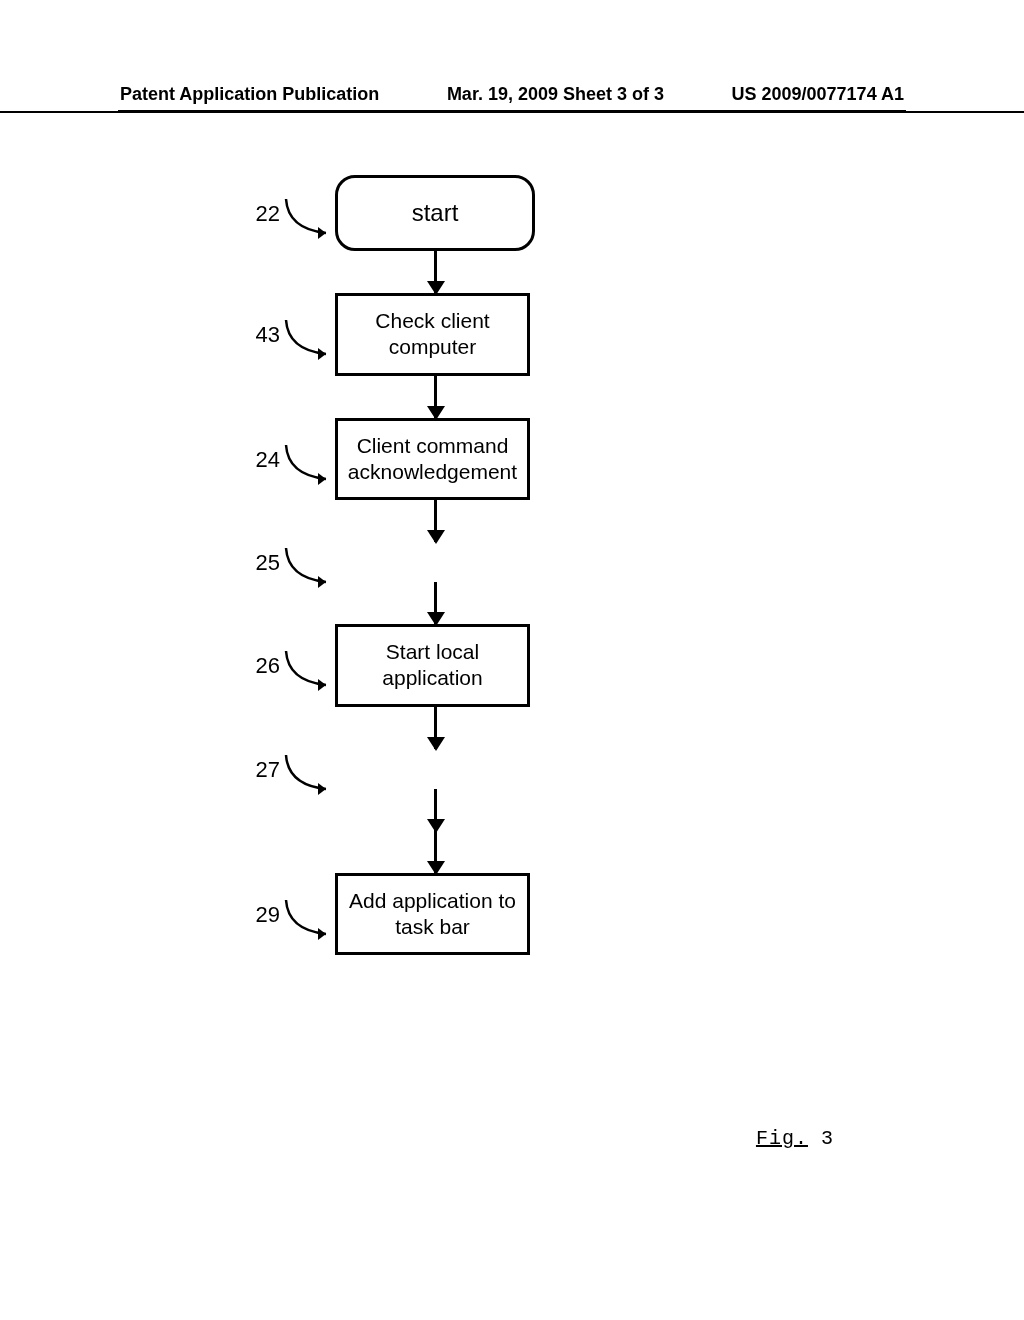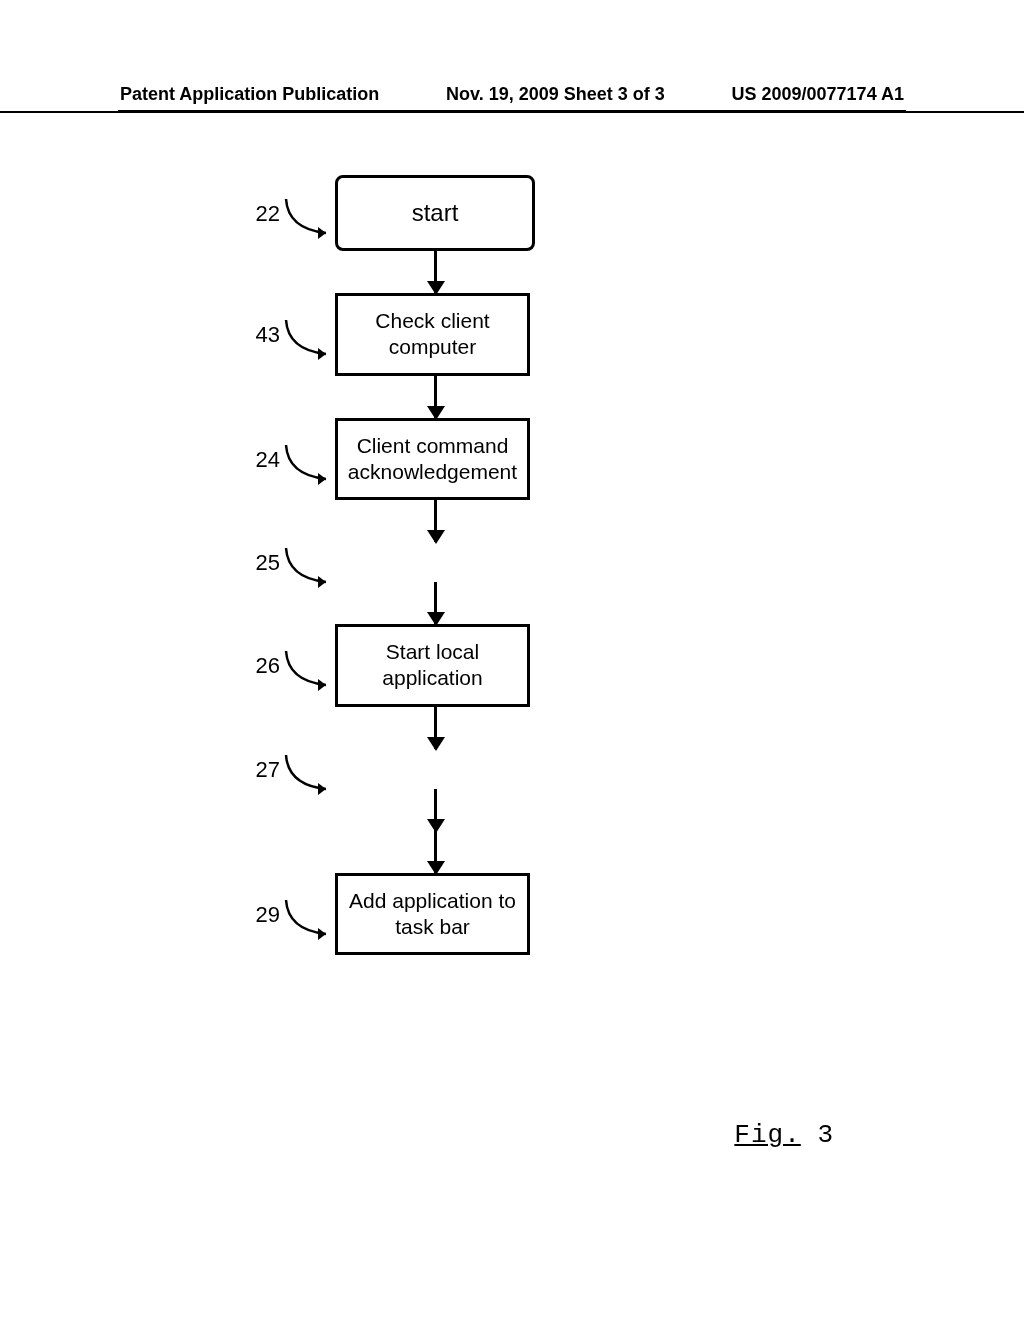--- a/index.html
+++ b/index.html
@@ -71,21 +71,21 @@
     width: 195px;
     display: flex;
     align-items: center;
     justify-content: center;
     text-align: center;
     font-size: 21px;
     line-height: 1.25;
     padding: 12px 6px;
   }
   .box.start {
-    border-radius: 8px;
+    border-radius: 20px;
     width: 200px;
     height: 76px;
     font-size: 24px;
   }
 
   .arrow-down {
     width: 3px;
     background: #000;
     margin-left: 194px;
     position: relative;
@@ -101,39 +101,39 @@
     border-left: 9px solid transparent;
     border-right: 9px solid transparent;
     border-top: 14px solid #000;
   }
 
   .fig-label {
     position: absolute;
     right: 190px;
     bottom: 170px;
     font-family: "Courier New", monospace;
-    font-size: 26px;
+    font-size: 20px;
     letter-spacing: 1px;
   }
   .fig-label .fig-underline {
     text-decoration: underline;
   }
 
   svg.ref-curve {
     position: absolute;
     top: 0;
     left: 0;
   }
 </style>
 </head>
 <body>
 
 <div class="header">
   <span>Patent Application Publication</span>
-  <span>Nov. 19, 2009  Sheet 3 of 3</span>
+  <span>Mar. 19, 2009  Sheet 3 of 3</span>
   <span>US 2009/0077174 A1</span>
 </div>
 <div class="header-rule"></div>
 
 <div class="flowchart">
 
   <div class="node-row">
     <div class="ref-label">22</div>
     <div class="ref-arc">
       <svg class="ref-curve" width="55" height="50">

